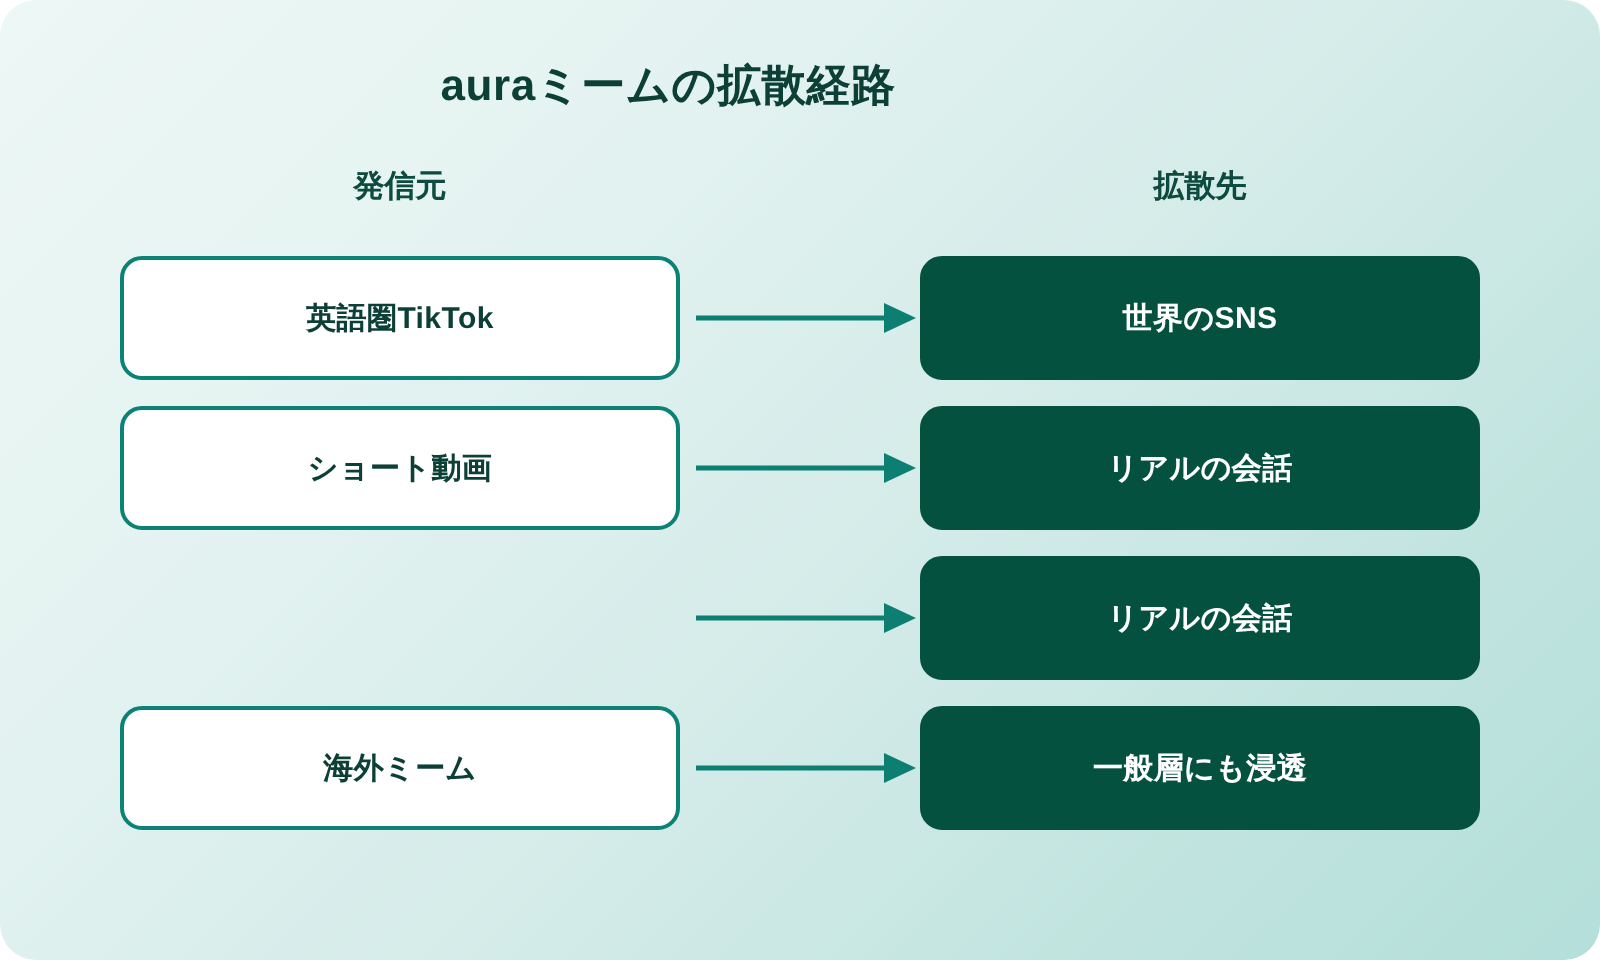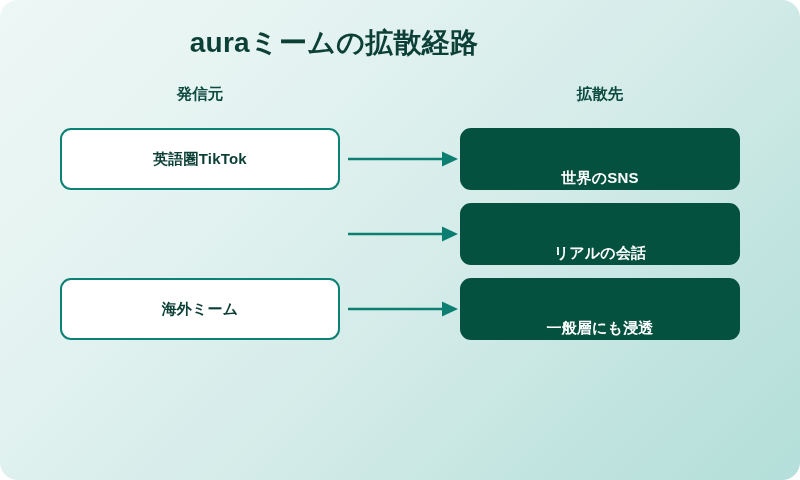--- a/index.html
+++ b/index.html
@@ -25,21 +25,21 @@
     background: linear-gradient(135deg, #edf7f5 0%, #e4f3f1 28%, #d3ebe8 58%, #bfe3de 82%, #b4dfda 100%);
   }
 
   
   #title {
     position: absolute;
     top: 28px;
     left: 0;
     width: 668px;
     text-align: center;
-    font-size: 28px;
+    font-size: 22px;
     font-weight: bold;
     color: #0c3f36;
     letter-spacing: 0.3px;
     line-height: 30px;
     white-space: nowrap;
   }
 
   
   .col-header {
     position: absolute;
@@ -89,21 +89,20 @@
     background: #ffffff;
     border: 2.5px solid #0c8175;
     color: #0c3f36;
   }
 
   .node.target {
     left: 460px;
     background: #05513f;
     border: 2.5px solid #05513f;
     color: #ffffff;
-    align-items: flex-end;
   }
 
   
   .arrow {
     position: absolute;
     left: 348px;
     top: 0;
     width: 112px;
     height: 62px;
     display: block;
@@ -127,20 +126,32 @@
       </div>
       <svg class="arrow" viewBox="0 0 112 62">
         <line x1="0" y1="31" x2="96" y2="31" stroke="#0d7f72" stroke-width="2.5"></line>
         <polygon points="94,23.5 110,31 94,38.5" fill="#0d7f72"></polygon>
       </svg>
       <div class="node target">
         <span>世界のSNS</span>
       </div>
     </div>
 
+    <div class="row">
+      <div class="node source">
+        <span>ショート動画</span>
+      </div>
+      <svg class="arrow" viewBox="0 0 112 62">
+        <line x1="0" y1="31" x2="96" y2="31" stroke="#0d7f72" stroke-width="2.5"></line>
+        <polygon points="94,23.5 110,31 94,38.5" fill="#0d7f72"></polygon>
+      </svg>
+      <div class="node target">
+        <span>リアルの会話</span>
+      </div>
+    </div>
 
     <div class="row">
       <svg class="arrow" viewBox="0 0 112 62">
         <line x1="0" y1="31" x2="96" y2="31" stroke="#0d7f72" stroke-width="2.5"></line>
         <polygon points="94,23.5 110,31 94,38.5" fill="#0d7f72"></polygon>
       </svg>
       <div class="node target">
         <span>リアルの会話</span>
       </div>
     </div>

